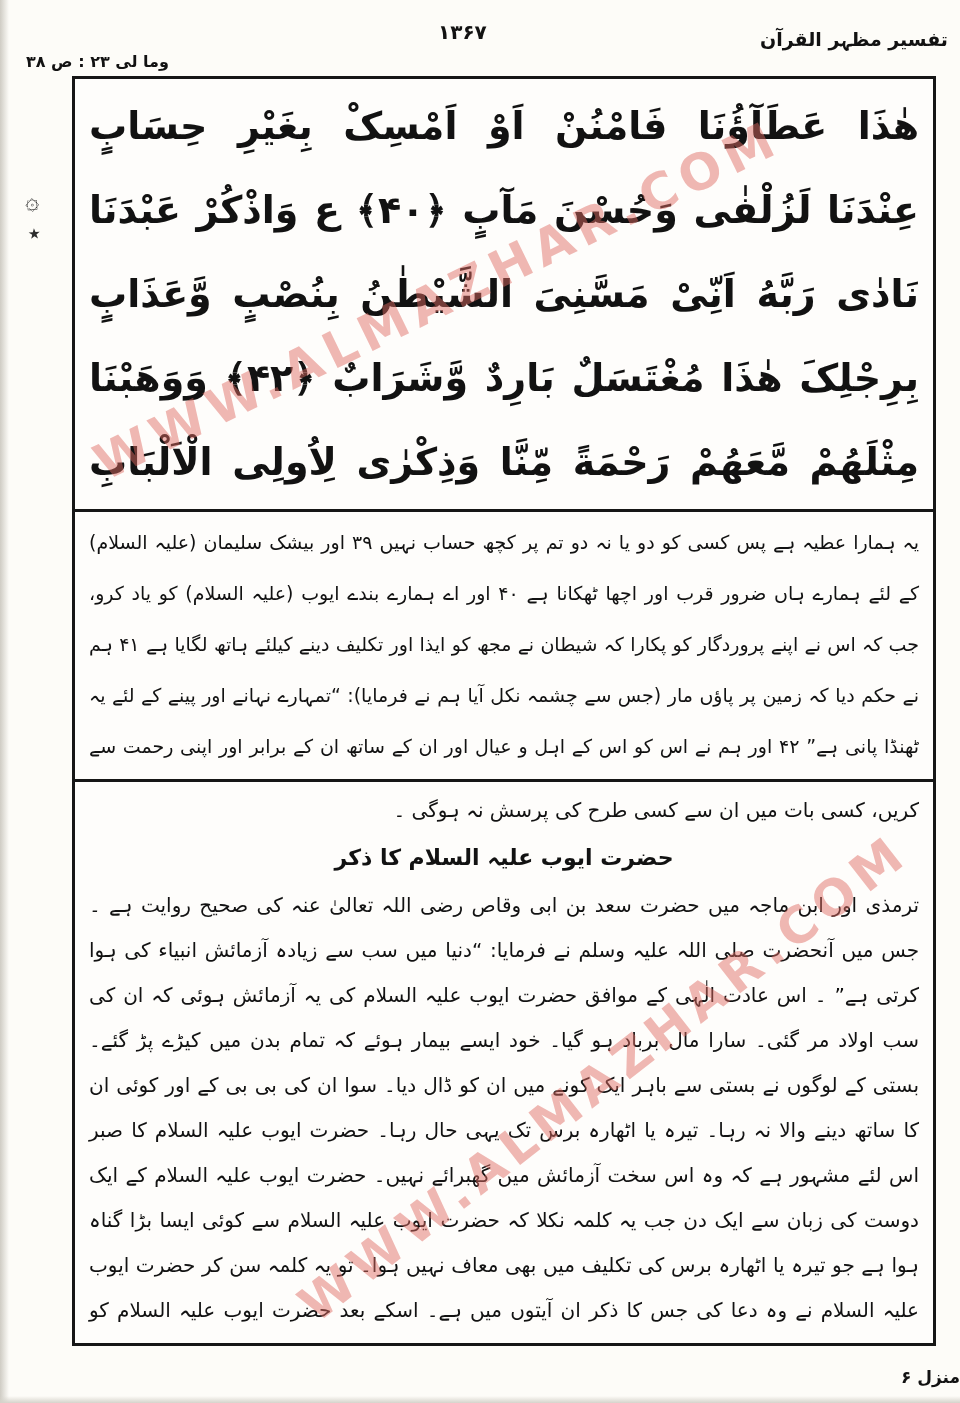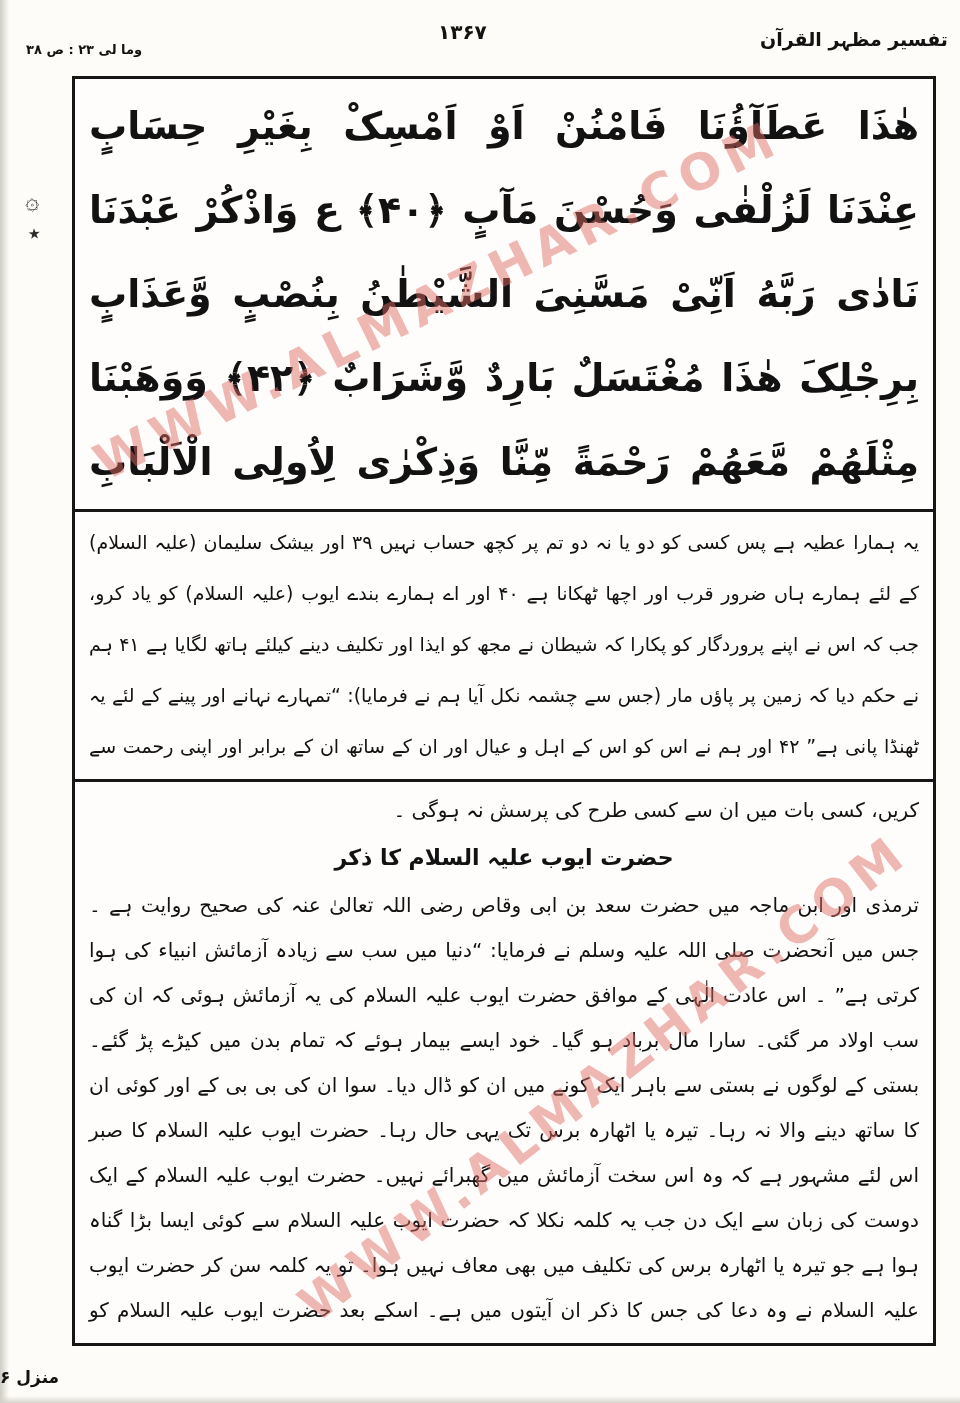--- a/index.html
+++ b/index.html
@@ -31,22 +31,22 @@
   
   .book-title {
     position: absolute; top: 28px; right: 12px;
     direction: rtl; font-size: 19px; font-weight: bold;
   }
   .page-number {
     position: absolute; top: 20px; left: 438px;
     font-size: 20px; font-weight: bold; letter-spacing: 1px;
   }
   .juz-label {
-    position: absolute; top: 42px; left: 26px;
-    direction: rtl; font-size: 13px; font-weight: bold;
+    position: absolute; top: 52px; left: 26px;
+    direction: rtl; font-size: 16px; font-weight: bold;
   }
   .margin-seal {
     position: absolute; left: 12px; top: 185px; width: 42px;
     text-align: center; font-size: 24px; line-height: 32px;
     white-space: pre-line; color: #2c2c2c; transform: rotate(-4deg);
   }
   
   .main-box {
     position: absolute; left: 72px; top: 76px;
     width: 864px; height: 1270px;
@@ -79,21 +79,21 @@
   .commentary-heading {
     direction: rtl; text-align: center;
     font-size: 22px; font-weight: bold; line-height: 50px;
   }
   .commentary-body {
     direction: rtl; font-size: 20px; line-height: 45px; text-align: justify;
   }
   
   .footer-manzil {
     position: absolute; bottom: 16px; left: 0; width: 100%;
-    text-align: left; direction: rtl;
+    text-align: right; direction: rtl;
     font-size: 17px; font-weight: bold;
   }
   
   .watermark {
     position: absolute; white-space: nowrap; pointer-events: none;
     font-weight: bold; font-size: 50px; letter-spacing: 7px;
     color: rgba(223, 106, 98, 0.48);
     z-index: 5;
   }
   .wm-top { left: 85px; top: 440px; transform: rotate(-26deg); transform-origin: 0 0; }

